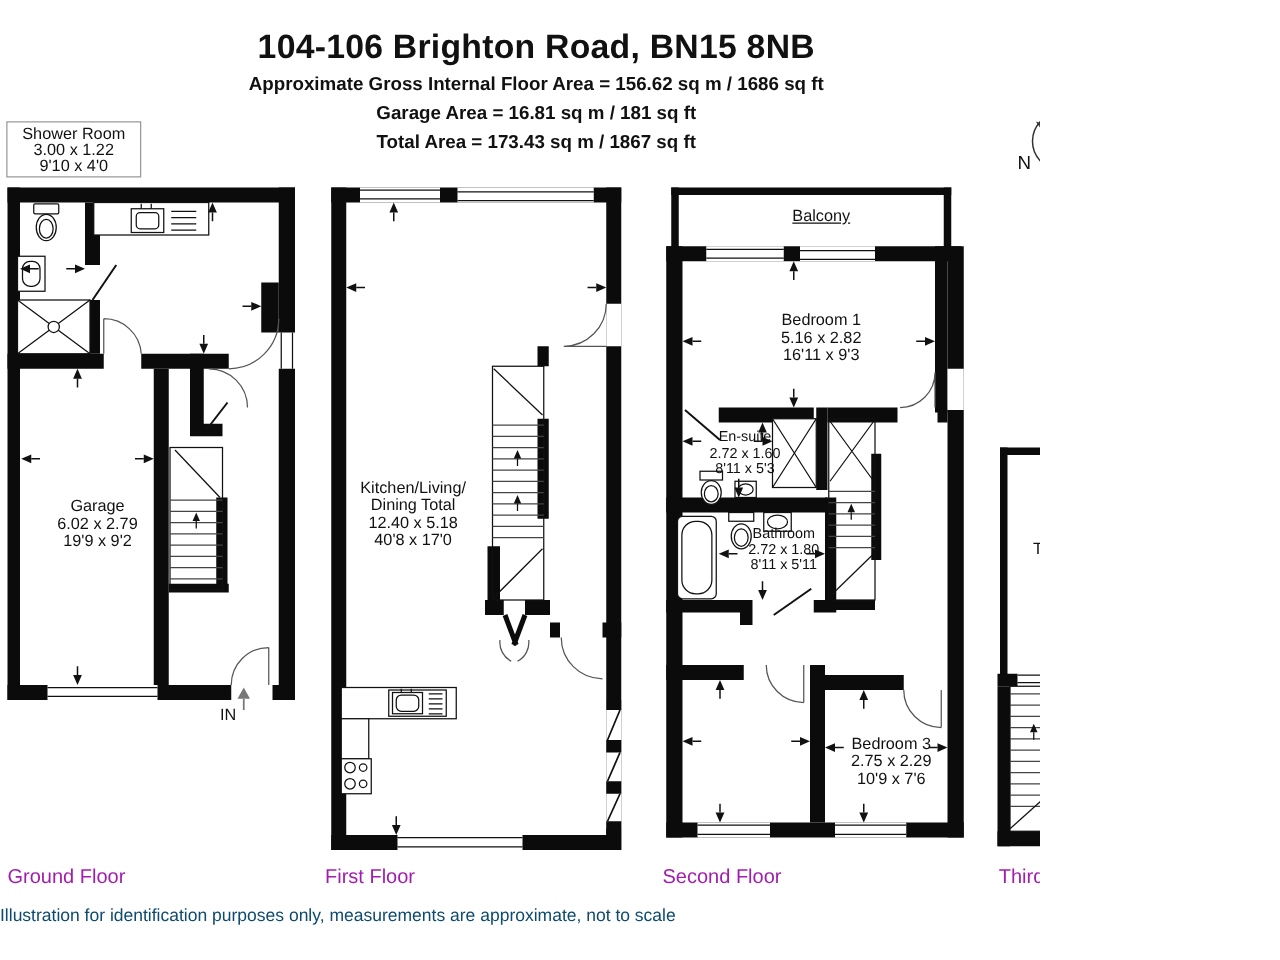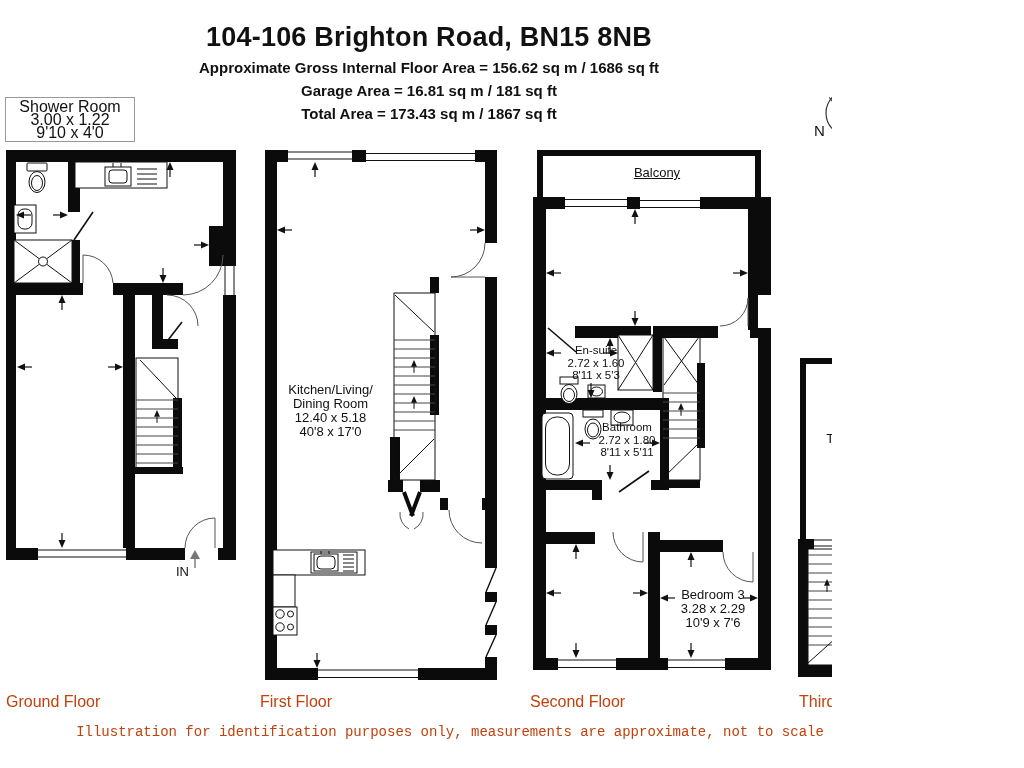--- a/index.html
+++ b/index.html
@@ -4,24 +4,24 @@
 <style>
   html,body{margin:0;padding:0;background:#fff;}
   .page{position:relative;width:832px;height:768px;background:#ffffff;
         font-family:"Liberation Sans",sans-serif;color:#111;overflow:hidden;}
   svg.plan{position:absolute;}
   .hdr{position:absolute;left:29px;top:22px;width:800px;text-align:center;}
   .hdr-title{font-size:27px;font-weight:700;letter-spacing:.2px;}
   .hdr-line{font-size:15px;font-weight:700;margin-top:6px;}
   .rlabel{position:absolute;text-align:center;font-size:13px;line-height:14px;color:#111;}
   .rlabel.small{font-size:11.5px;line-height:12.5px;}
-  .box-label{position:absolute;text-align:center;font-size:16px;line-height:13px;
-             border:1px solid #999;background:#fff;padding:2px 11px;}
-  .floor-label{position:absolute;top:693px;font-size:16px;white-space:nowrap;color:#c2410c;}
-  .disclaimer{position:absolute;left:0;top:724px;width:900px;text-align:center;font-size:14px;color:#c2410c;font-family:Liberation Mono, monospace;}
+  .box-label{position:absolute;text-align:center;font-size:13px;line-height:13px;
+             border:1px solid #999;background:#fff;padding:2px 0;}
+  .floor-label{position:absolute;top:693px;font-size:16px;white-space:nowrap;color:#a21caf;}
+  .disclaimer{position:absolute;left:0;top:724px;width:900px;font-size:14px;color:#0c4a6e;}
   .in-label{position:absolute;font-size:13px;color:#111;}
   .n-label{position:absolute;font-size:15px;color:#111;}
 </style>
 </head>
 <body>
 
 <div class="page">
 
   <div class="hdr">
     <div class="hdr-title">104-106 Brighton Road, BN15 8NB</div>
@@ -331,42 +331,52 @@
     </g>
     <use href="#arr" transform="translate(31,228) scale(0.85)"></use>
   </svg>
 
   <div class="box-label" style="left:5px;top:97px;width:106px;">
     <div>Shower Room</div>
     <div>3.00 x 1.22</div>
     <div>9'10 x 4'0</div>
   </div>
 
+  <div class="rlabel" style="left:16px;top:398px;width:124px;">
+    <div>Garage</div>
+    <div>6.02 x 2.79</div>
+    <div>19'9 x 9'2</div>
+  </div>
   <div class="rlabel" style="left:267px;top:383px;width:127px;">
     <div>Kitchen/Living/</div>
-    <div>Dining Room</div>
+    <div>Dining Total</div>
     <div>12.40 x 5.18</div>
     <div>40'8 x 17'0</div>
   </div>
   <div class="rlabel" style="left:594px;top:166px;width:126px;text-decoration:underline;">
     <div>Balcony</div>
+  </div>
+  <div class="rlabel" style="left:594px;top:249px;width:126px;">
+    <div>Bedroom 1</div>
+    <div>5.16 x 2.82</div>
+    <div>16'11 x 9'3</div>
   </div>
   <div class="rlabel small" style="left:544px;top:344px;width:104px;">
     <div>En-suite</div>
     <div>2.72 x 1.60</div>
     <div>8'11 x 5'3</div>
   </div>
   <div class="rlabel small" style="left:574px;top:421px;width:106px;">
     <div>Bathroom</div>
     <div>2.72 x 1.80</div>
     <div>8'11 x 5'11</div>
   </div>
   <div class="rlabel" style="left:651px;top:588px;width:124px;">
     <div>Bedroom 3</div>
-    <div>3.28 x 2.29</div>
+    <div>2.75 x 2.29</div>
     <div>10'9 x 7'6</div>
   </div>
   <div class="rlabel" style="left:796px;top:432px;width:104px;">
     <div>Terrace</div>
   </div>
 
   <div class="in-label" style="left:176px;top:564px;width:30px;">IN</div>
 
   <div class="floor-label" style="left:6px;">Ground Floor</div>
   <div class="floor-label" style="left:260px;">First Floor</div>

